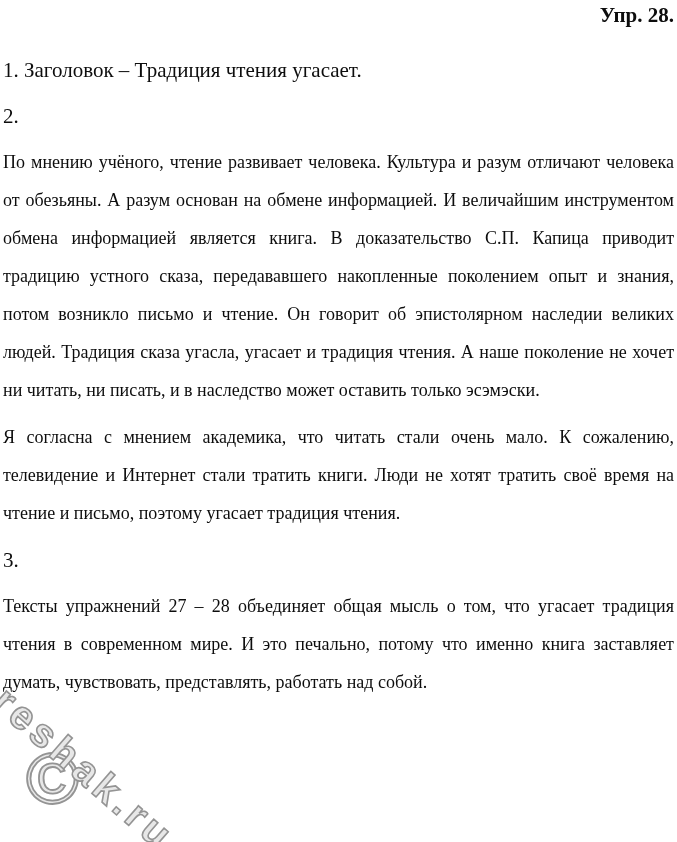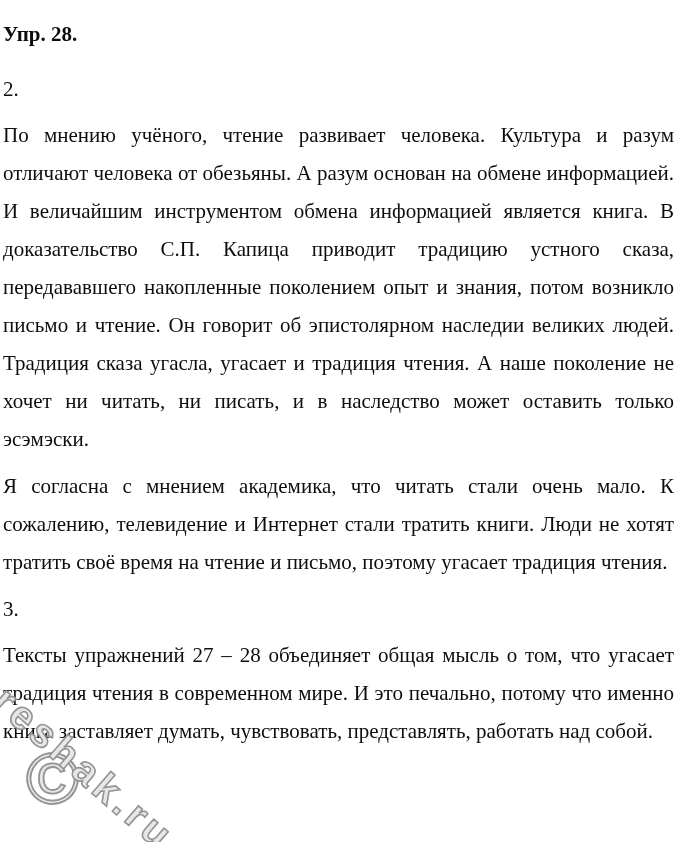--- a/index.html
+++ b/index.html
@@ -12,37 +12,36 @@
     font-family: "Liberation Serif", "DejaVu Serif", serif;
     color: #0d0d0d;
   }
   .page {
     position: relative;
     z-index: 1;
     padding: 2px 3px 0 3px;
   }
   .header-row {
     display: flex;
-    justify-content: flex-start;
+    justify-content: flex-end;
     align-items: flex-start;
     font-size: 21px;
     line-height: 26px;
     margin-bottom: 23px;
-    margin-top: 19px;
   }
   .exercise-number { font-weight: bold; }
   .copyright-label { font-weight: normal; }
   .line {
     font-size: 21px;
     line-height: 38px;
     margin: 0 0 8px 0;
     text-align: left;
   }
   .para {
-    font-size: 21px;
+    font-size: 18px;
     line-height: 38px;
     margin: 0 0 9px 0;
     text-align: justify;
   }
   
   .watermark {
     position: absolute;
     left: 0; top: 0;
     width: 100%; height: 100%;
     z-index: 2;
@@ -77,20 +76,21 @@
 </style>
 </head>
 <body>
 
 <div class="page">
 
   <div class="header-row">
     <span class="exercise-number">Упр. 28.</span>
   </div>
 
+  <p class="line">1. Заголовок – Традиция чтения угасает.</p>
 
   <p class="line">2.</p>
 
   <p class="para">По мнению учёного, чтение развивает человека. Культура и разум отличают человека от обезьяны. А разум основан на обмене информацией. И величайшим инструментом обмена информацией является книга. В доказательство С.П. Капица приводит традицию устного сказа, передававшего накопленные поколением опыт и знания, потом возникло письмо и чтение. Он говорит об эпистолярном наследии великих людей. Традиция сказа угасла, угасает и традиция чтения. А наше поколение не хочет ни читать, ни писать, и в наследство может оставить только эсэмэски.</p>
 
   <p class="para">Я согласна с мнением академика, что читать стали очень мало. К сожалению, телевидение и Интернет стали тратить книги. Люди не хотят тратить своё время на чтение и письмо, поэтому угасает традиция чтения.</p>
 
   <p class="line">3.</p>
 
   <p class="para">Тексты упражнений 27 – 28 объединяет общая мысль о том, что угасает традиция чтения в современном мире. И это печально, потому что именно книга заставляет думать, чувствовать, представлять, работать над собой.</p>

